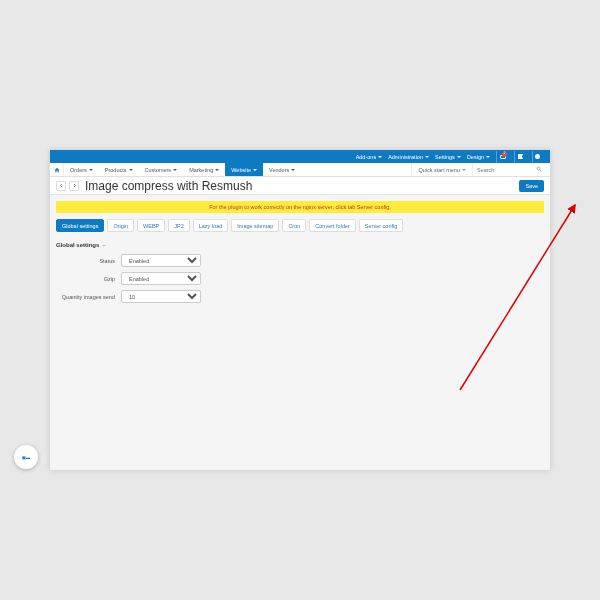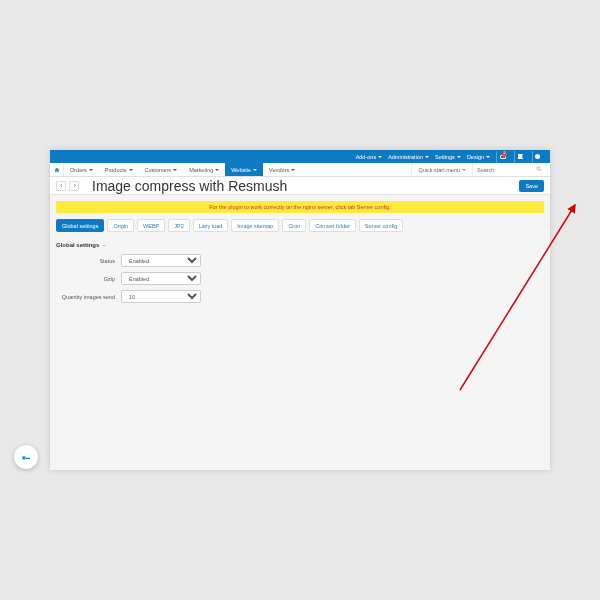--- a/index.html
+++ b/index.html
@@ -19,21 +19,21 @@
   .nav-item .caret { border-left: 2px solid transparent; border-right: 2px solid transparent; border-top: 2.5px solid currentColor; }
   .nav-spacer { flex: 1; }
   .qsm { font-size: 5.5px; color: #666; padding: 0 6px; display: flex; align-items: center; gap: 2px; border-left: 1px solid #eee; }
   .qsm .caret { border-left: 2px solid transparent; border-right: 2px solid transparent; border-top: 2.5px solid #999; }
   .searchwrap { border-left: 1px solid #eee; display: flex; align-items: center; padding: 0 4px; }
   .searchinput { border: 0; font-size: 5.5px; width: 55px; color: #999; background: transparent; outline: none; }
   .searchicon { color: #999; font-size: 6px; padding: 0 4px; }
   .titlebar { background: #fff; height: 18px; display: flex; align-items: center; padding: 0 6px; border-bottom: 1px solid #e5e5e5; }
   .navarrow { width: 10px; height: 10px; border: 1px solid #ddd; display: flex; align-items: center; justify-content: center; color: #777; margin-right: 3px; border-radius: 1px; cursor: pointer; }
   .navarrow svg { width: 5px; height: 5px; }
-  .pagetitle { font-size: 14px; color: #333; margin-left: 10px; font-weight: normal; }
+  .pagetitle { font-size: 12px; color: #333; margin-left: 3px; font-weight: normal; }
   .savebtn { margin-left: auto; background: #0E7AC4; color: #fff; font-size: 5.5px; padding: 3px 6px; border-radius: 2px; cursor: pointer; border: none; }
   .content { padding: 6px; }
   .alert { background: #FFEB3B; color: #c0392b; text-align: center; font-size: 5.5px; padding: 3px 4px; margin-bottom: 6px; }
   .tabs { display: flex; gap: 3px; flex-wrap: wrap; margin-bottom: 10px; }
   .tab { font-size: 5.5px; padding: 2.5px 5px; border: 1px solid #ddd; border-radius: 2px; background: #fff; color: #337ab7; cursor: pointer; }
   .tab.active { background: #0E7AC4; color: #fff; border-color: #0E7AC4; }
   .section-title { font-size: 6px; font-weight: bold; color: #333; margin-bottom: 6px; display: flex; align-items: center; gap: 3px; }
   .section-title .dash { color: #888; }
   .form-row { display: flex; align-items: center; margin-bottom: 5px; }
   .form-label { width: 65px; text-align: right; font-size: 5.5px; color: #555; padding-right: 6px; }

